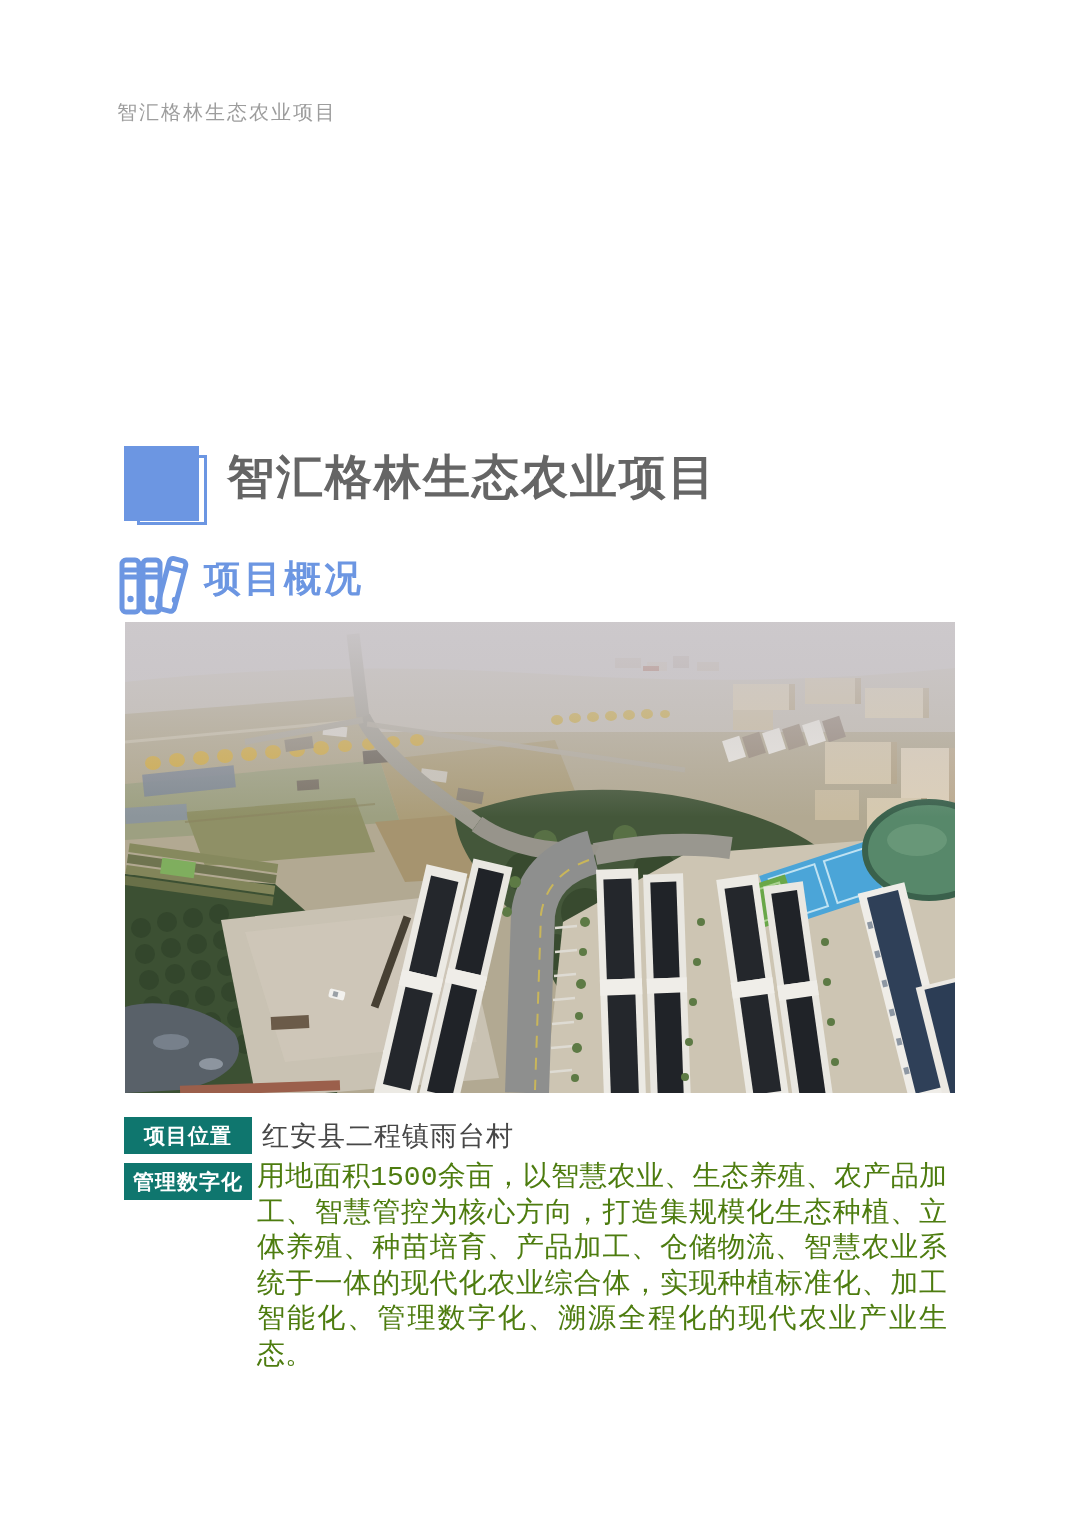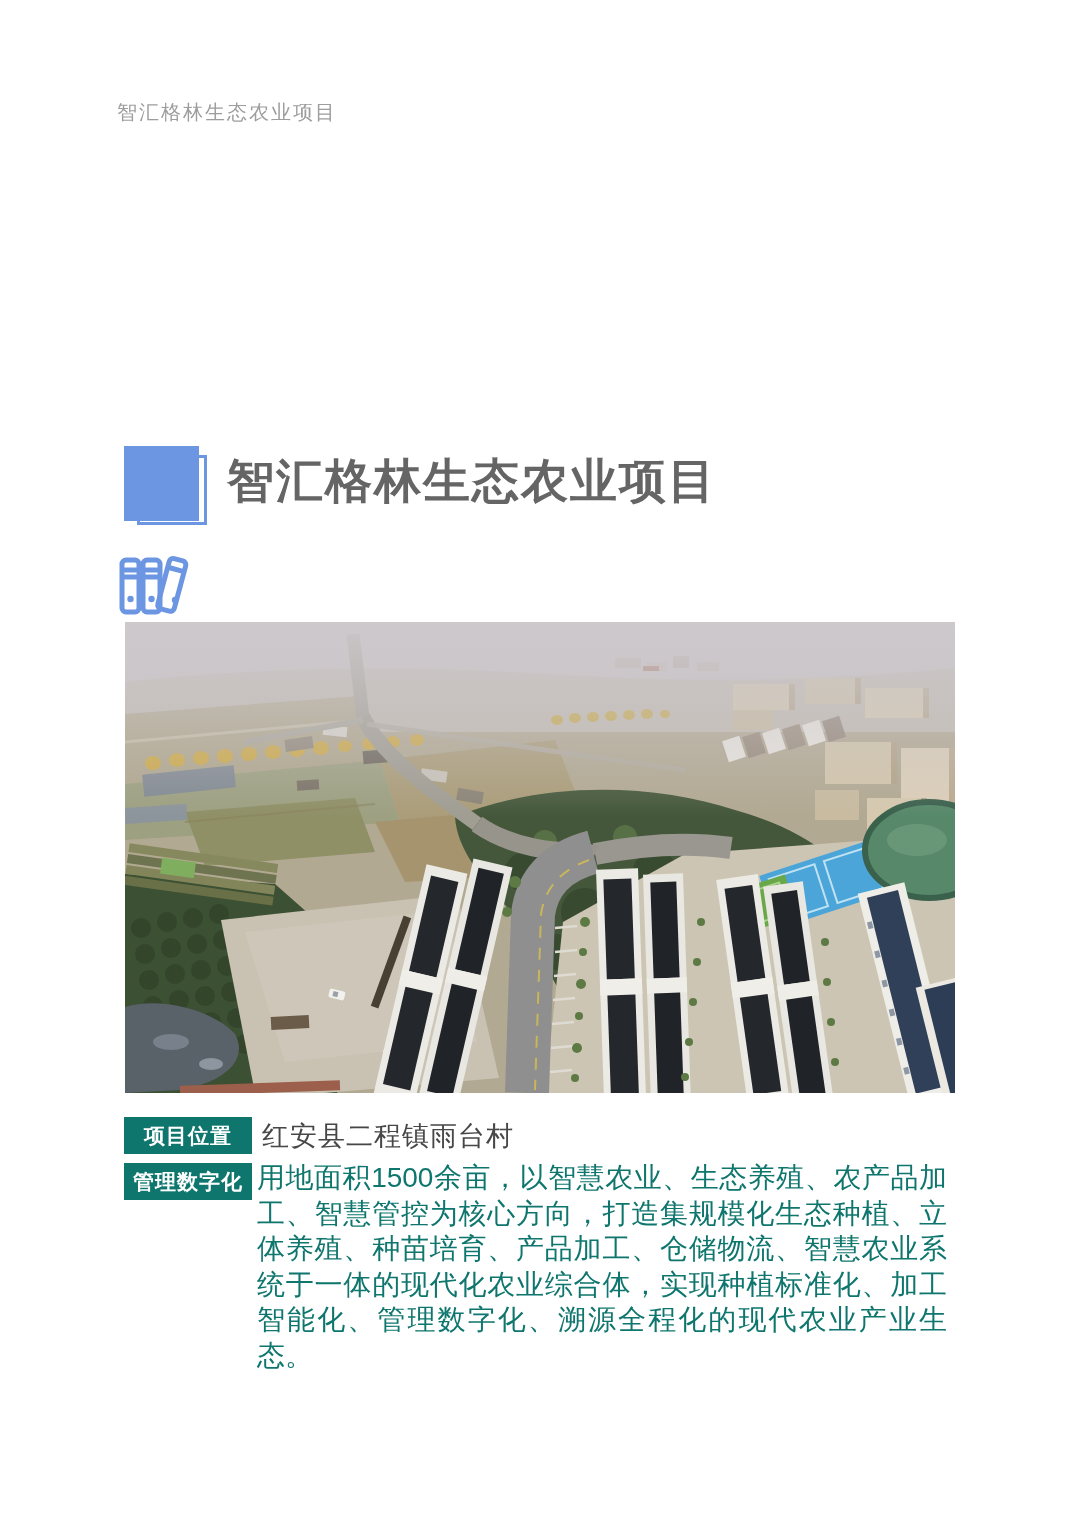--- a/index.html
+++ b/index.html
@@ -1,21 +1,21 @@
 <!DOCTYPE html>
 <html><head>
 <meta charset="utf-8">
 <style>
   html,body{margin:0;padding:0;background:#ffffff;}
   .page{
     position:relative;
     width:1080px;height:1400px;
     margin:0 auto;
     background:#ffffff;
-    font-family:Liberation Sans, sans-serif;
+    font-family:Liberation Mono, monospace;
     overflow:hidden;
   }
   
   .top-header{
     position:absolute;left:117px;top:99px;
     font-size:20px;color:#9d9d9d;letter-spacing:2px;
   }
   
   .title-icon{position:absolute;left:124px;top:446px;width:100px;height:96px;}
   .title-icon .sq-outline{
@@ -49,21 +49,21 @@
   }
   .badge.loc{top:1117px;}
   .badge.cont{top:1163px;}
   .info-value{
     position:absolute;left:262px;top:1117px;height:37px;
     display:flex;align-items:center;
     font-size:27px;color:#474747;letter-spacing:1px;
   }
   .info-paragraph{
     position:absolute;left:257px;top:1160px;width:690px;margin:0;
-    font-size:28px;line-height:35.6px;color:#0f766e;
+    font-size:28px;line-height:35.6px;color:#4d7c0f;
     text-align:justify;
   }
 </style>
 </head>
 <body>
 
 <div class="page">
 
   <div class="top-header">智汇格林生态农业项目</div>
 
@@ -83,20 +83,21 @@
       <line x1="30" y1="26" x2="41" y2="26"></line>
       <g transform="rotate(15 56 35)">
         <rect x="47" y="8" width="17" height="52" rx="4"></rect>
         <line x1="50" y1="18" x2="61" y2="18"></line>
       </g>
     </g>
     <circle cx="14.5" cy="48" r="3.2" fill="#6c96e2"></circle>
     <circle cx="35.5" cy="48" r="3.2" fill="#6c96e2"></circle>
     <circle cx="59" cy="49" r="3.2" fill="#6c96e2"></circle>
   </svg>
+  <h2 class="section-title">项目概况</h2>
 
   <div class="photo" aria-label="aerial-photo-of-project-site-village">
     <svg viewBox="0 0 830 471" preserveAspectRatio="none">
       <defs>
         <linearGradient id="haze" x1="0" y1="0" x2="0" y2="1">
           <stop offset="0" stop-color="#cdc9cc" stop-opacity="0.95"></stop>
           <stop offset="0.5" stop-color="#cbc7ca" stop-opacity="0.45"></stop>
           <stop offset="1" stop-color="#cbc7ca" stop-opacity="0"></stop>
         </linearGradient>
       </defs>

